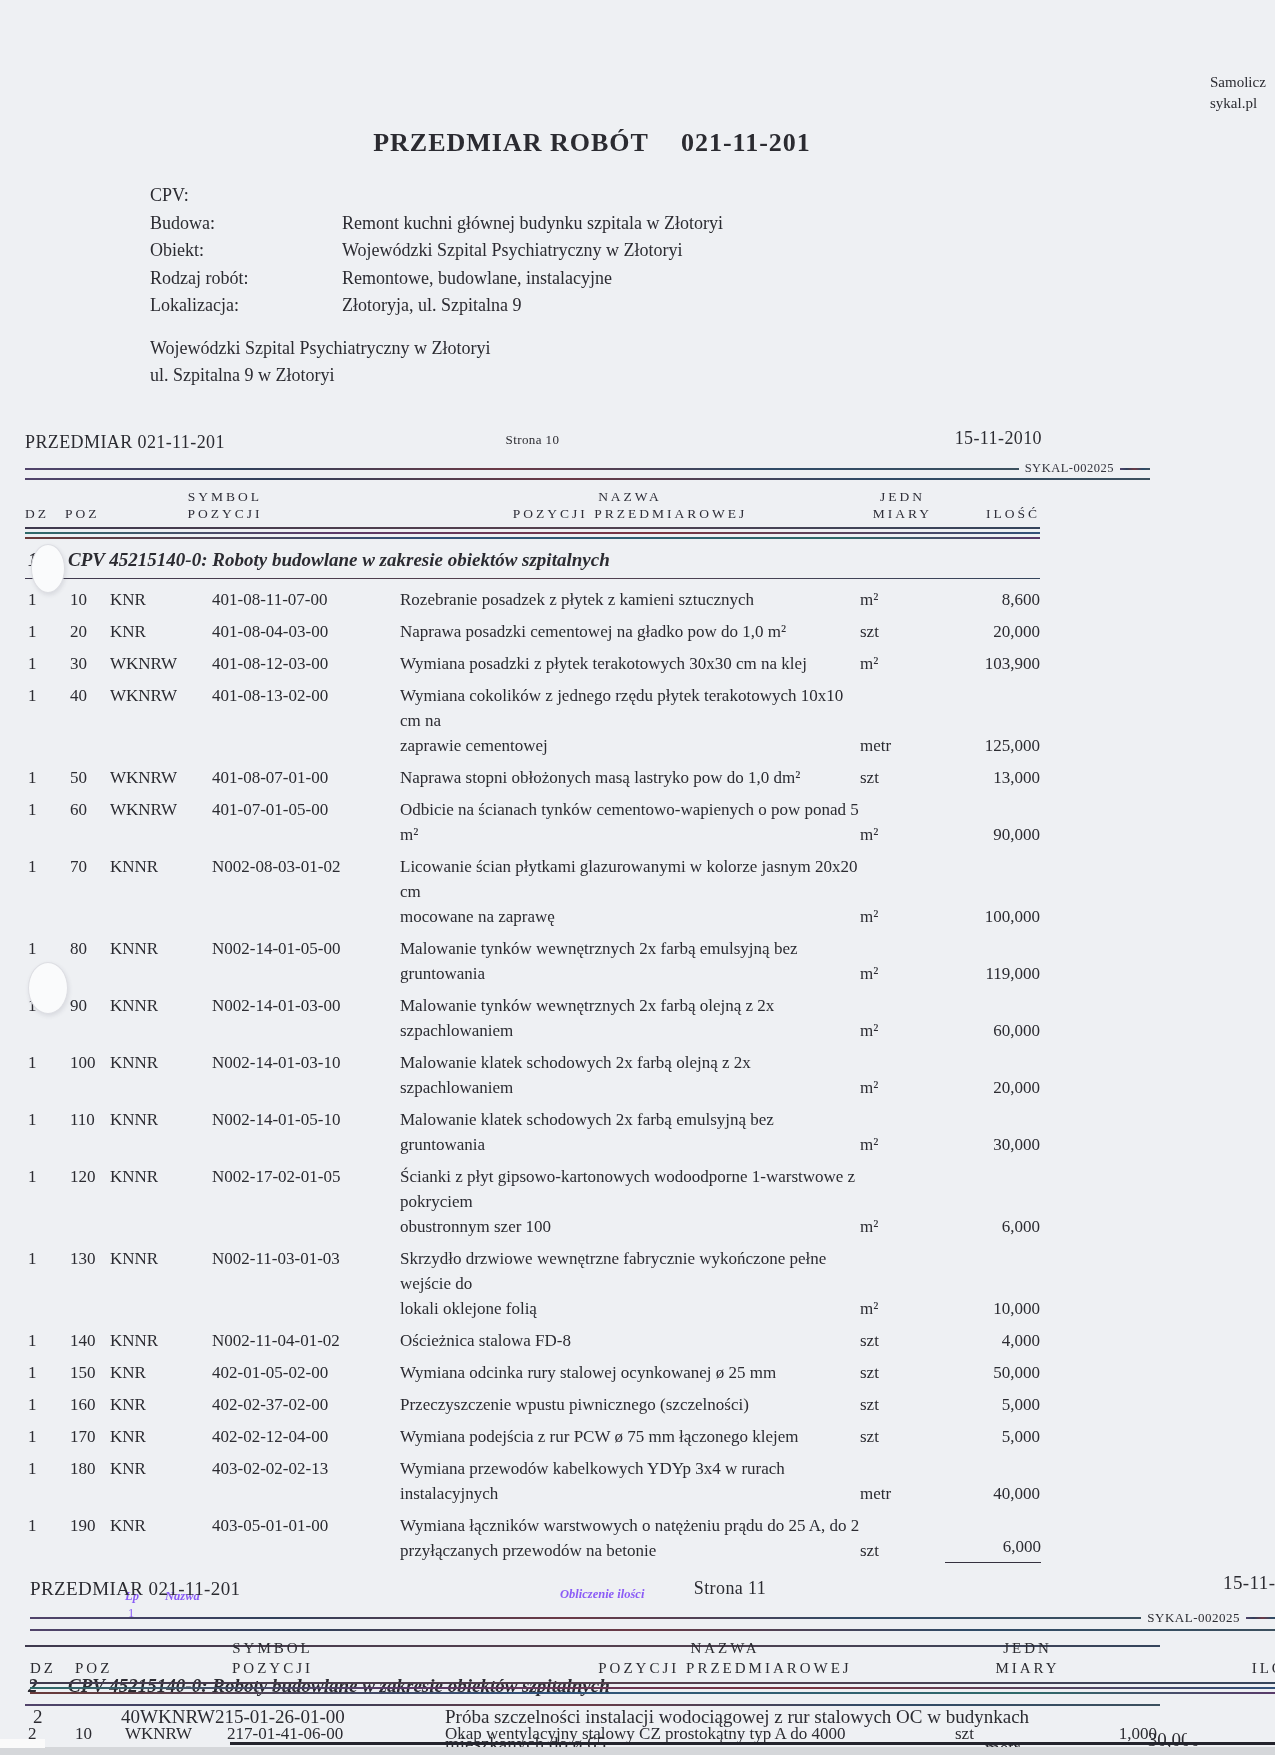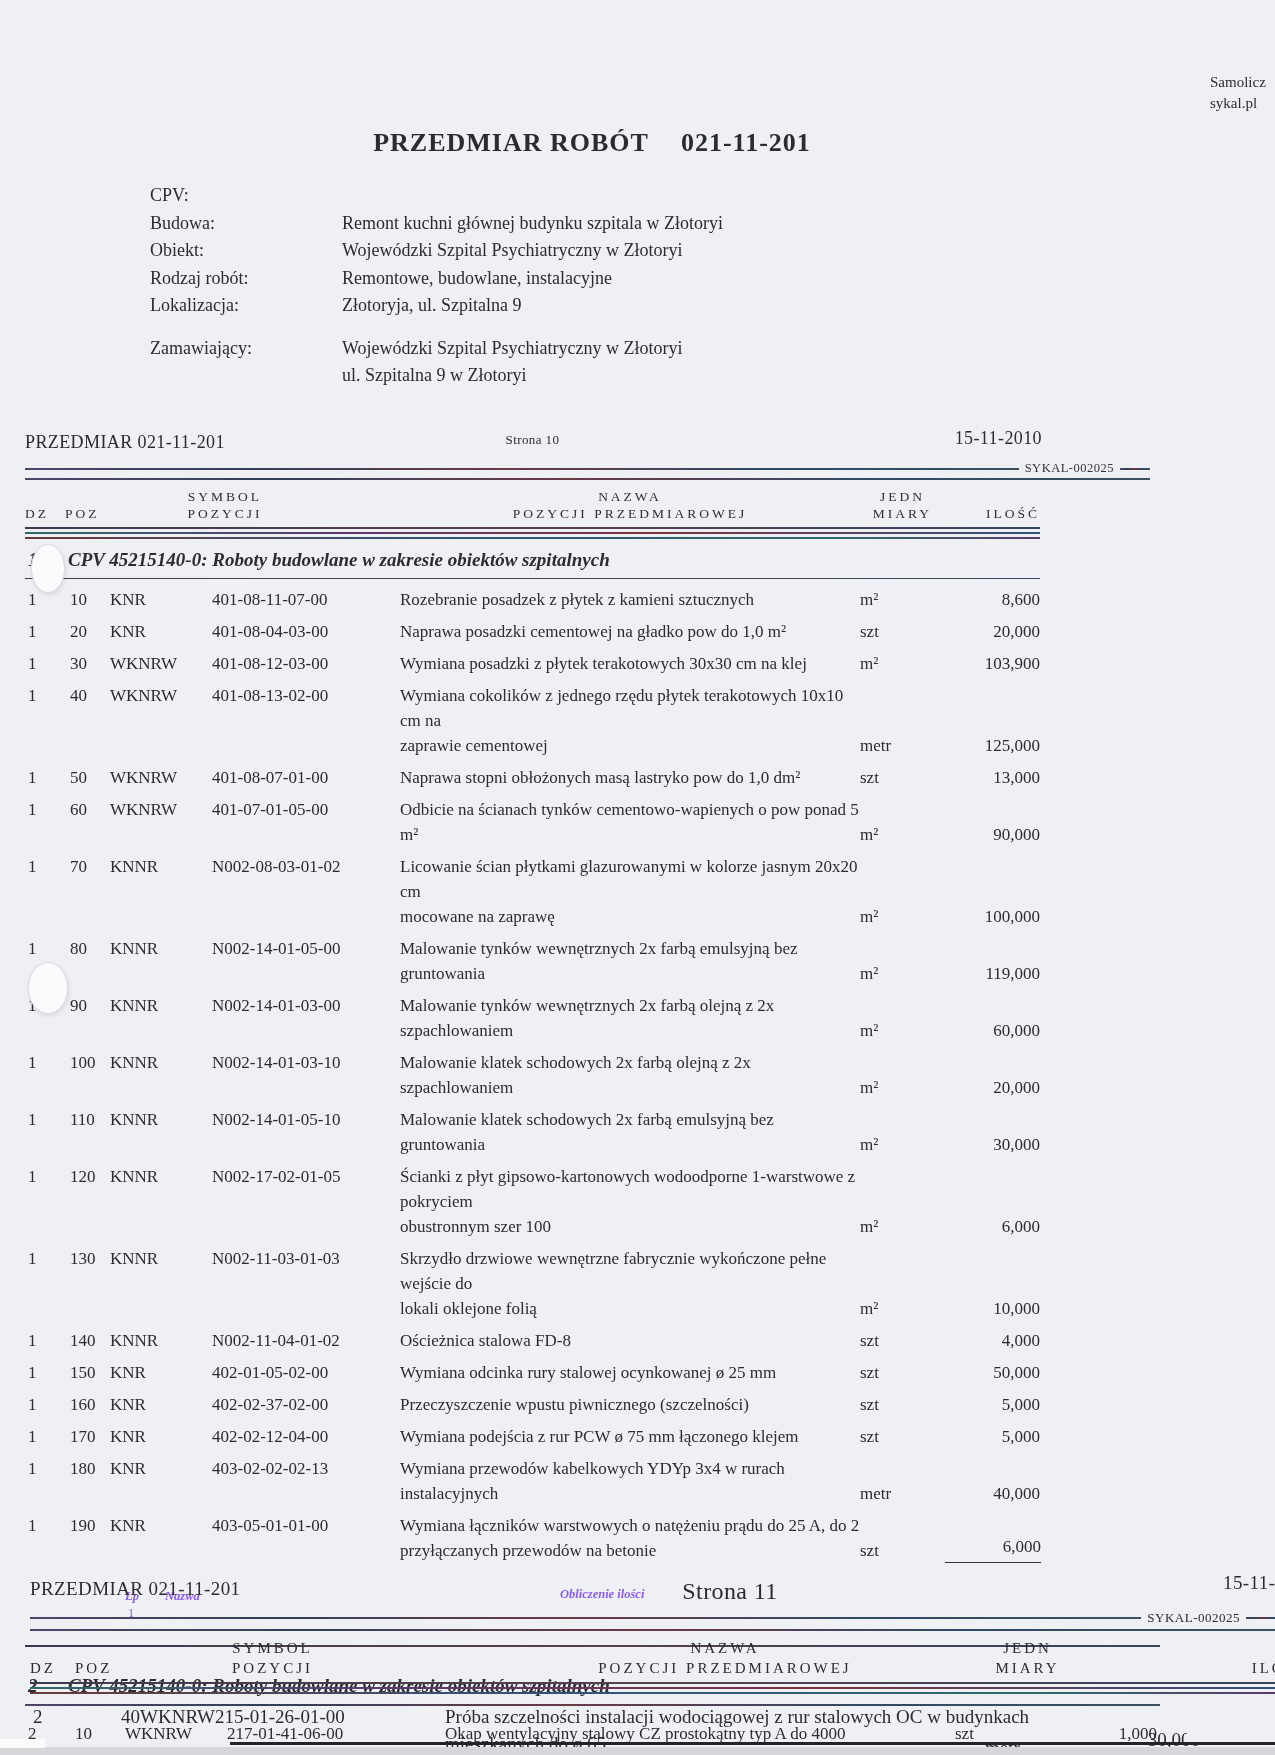--- a/index.html
+++ b/index.html
@@ -72,21 +72,21 @@
   .calcnote .lp { position:absolute; left:100px; top:2px; }
   .calcnote .nz { position:absolute; left:140px; top:2px; }
   .calcnote .ob { position:absolute; left:535px; top:0;text-align:right; }
   .calcnote .lpv { position:absolute; left:103px; top:19px; font-style:normal; font-weight:400; }
   .gap-rule { margin-top:14px; }
   .sec2-rule { margin-top:7px; }
   .sec-head.s2 { margin-top:28px; }
   
   .p11 { position:absolute; left:30px; top:1578px; width:1250px; font-size:19px; }
   .pagemeta11 { position:relative; height:30px; letter-spacing:.4px; }
-  .pagemeta11 .pm-center { position:absolute; left:590px; width:220px; text-align:center; font-size:24px; }
+  .pagemeta11 .pm-center { position:absolute; left:590px; width:220px; text-align:center; font-size:18px; }
   .pagemeta11 .pm-right { position:absolute; left:1105px; width:180px; text-align:right; top:-6px; }
   .sykal-row11 { width:1250px; display:flex; align-items:center; gap:6px;
                  font-size:13px; letter-spacing:.5px; margin-top:2px; }
   .sykal-row11 .rl { flex:1 1 auto; }
   .sykal-row11 .rl.short { flex:0 0 34px; }
   .r1250 { width:1250px; }
   .thead11 { margin-top:7px; width:1280px; font-size:15px; letter-spacing:3px; line-height:20px; }
   .thead11 .tr { display:grid; grid-template-columns:45px 65px 335px 500px 105px 230px; }
   .thead11 .c-sym { text-align:center; padding-right:70px; }
   .thead11 .c-naz { text-align:center; }
@@ -144,21 +144,20 @@
           <span class="lbl">Rodzaj robót:</span>
           <span class="val">Remontowe, budowlane, instalacyjne</span>
         </div>
 
         <div class="meta-row">
           <span class="lbl">Lokalizacja:</span>
           <span class="val">Złotoryja, ul. Szpitalna 9</span>
         </div>
       </div>
     <div class="meta-row meta-client">
-      <span class="lbl">Zamawiający:</span>
       <span class="val">
         <div>Wojewódzki Szpital Psychiatryczny w Złotoryi</div>
         <div>ul. Szpitalna 9 w Złotoryi</div>
       </span>
     </div>
   </div>
 
   <div class="p10">
     <div class="pagemeta">
       <span>PRZEDMIAR  021-11-201</span>

